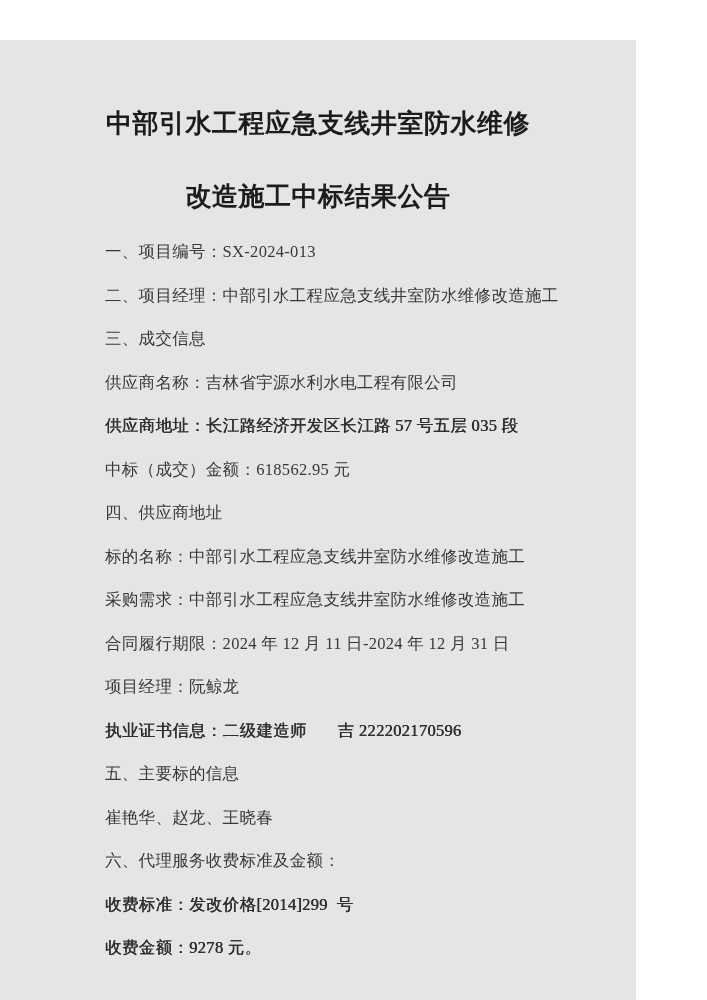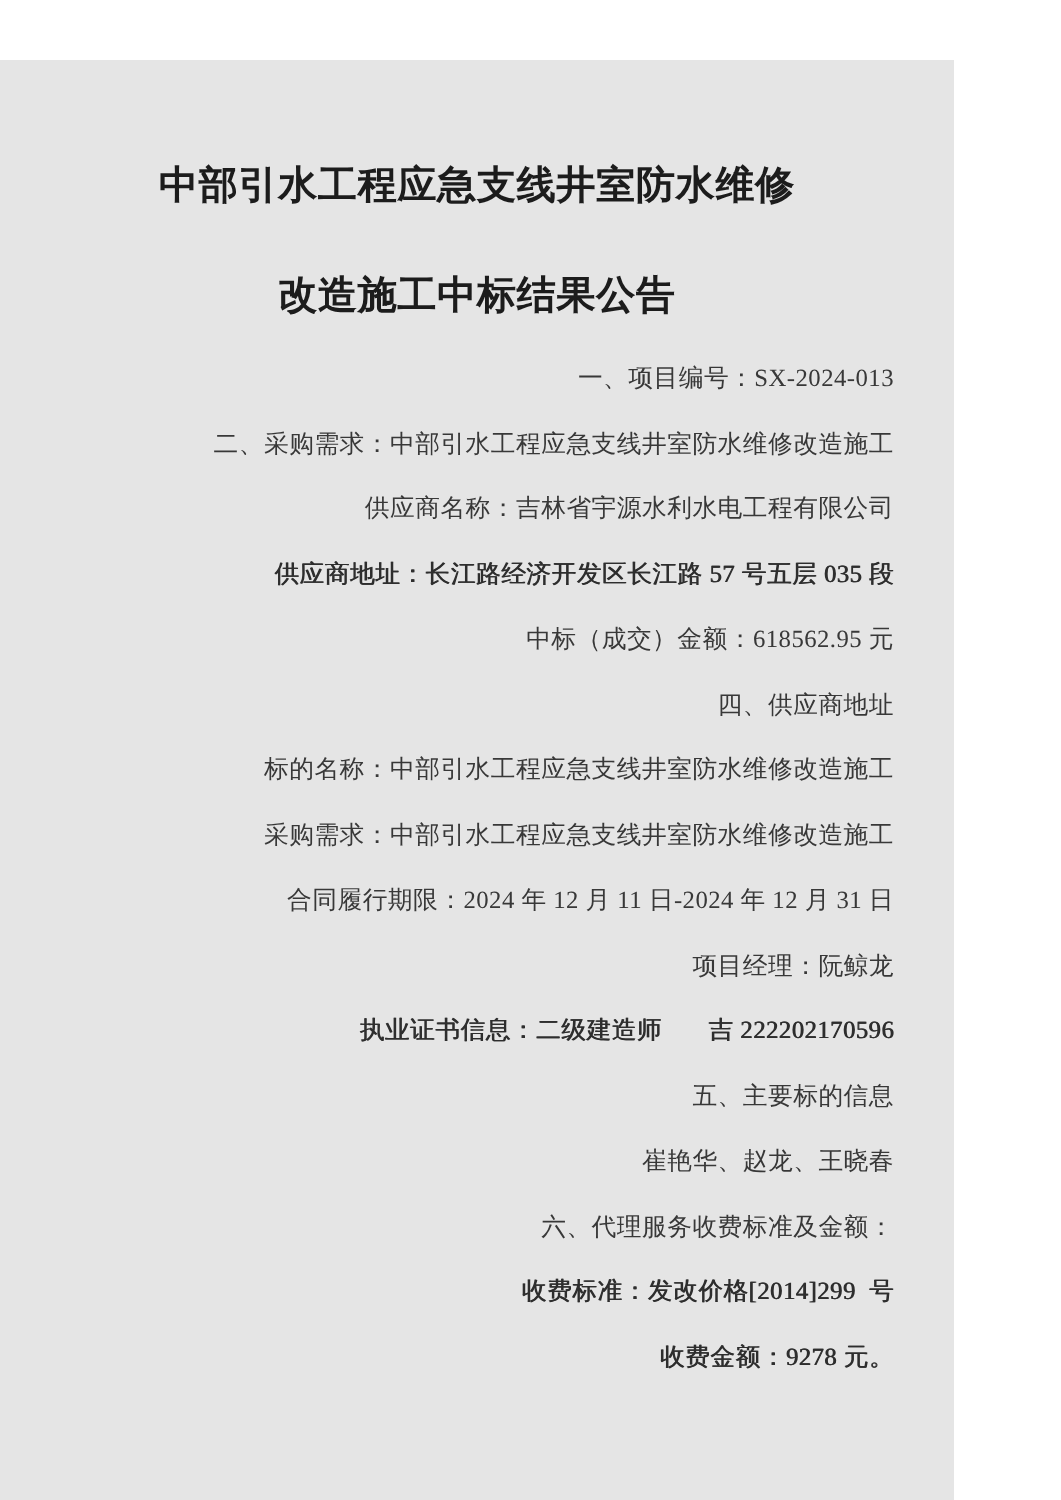--- a/index.html
+++ b/index.html
@@ -34,37 +34,37 @@
     margin-top: -3px;
   }
   .line {
     margin: 0;
     height: 43.5px;
     line-height: 43.5px;
     font-size: 16.5px;
     color: #383838;
     letter-spacing: 0.3px;
     white-space: pre-wrap;
-    text-align: right;
   }
   .line.em {
     color: #2e2e2e;
     text-shadow: 0.5px 0 0 currentColor;
   }
 </style>
 </head>
 <body>
 
 <div class="page">
   <div class="doc-title">中部引水工程应急支线井室防水维修</div>
   <div class="doc-title">改造施工中标结果公告</div>
 
   <div class="doc-body">
     <p class="line">一、项目编号：SX-2024-013</p>
-    <p class="line">二、采购需求：中部引水工程应急支线井室防水维修改造施工</p>
+    <p class="line">二、项目经理：中部引水工程应急支线井室防水维修改造施工</p>
+    <p class="line">三、成交信息</p>
     <p class="line">供应商名称：吉林省宇源水利水电工程有限公司</p>
     <p class="line em">供应商地址：长江路经济开发区长江路 57 号五层 035 段</p>
     <p class="line">中标（成交）金额：618562.95 元</p>
     <p class="line">四、供应商地址</p>
     <p class="line">标的名称：中部引水工程应急支线井室防水维修改造施工</p>
     <p class="line">采购需求：中部引水工程应急支线井室防水维修改造施工</p>
     <p class="line">合同履行期限：2024 年 12 月 11 日-2024 年 12 月 31 日</p>
     <p class="line">项目经理：阮鲸龙</p>
     <p class="line em">执业证书信息：二级建造师       吉 222202170596</p>
     <p class="line">五、主要标的信息</p>

